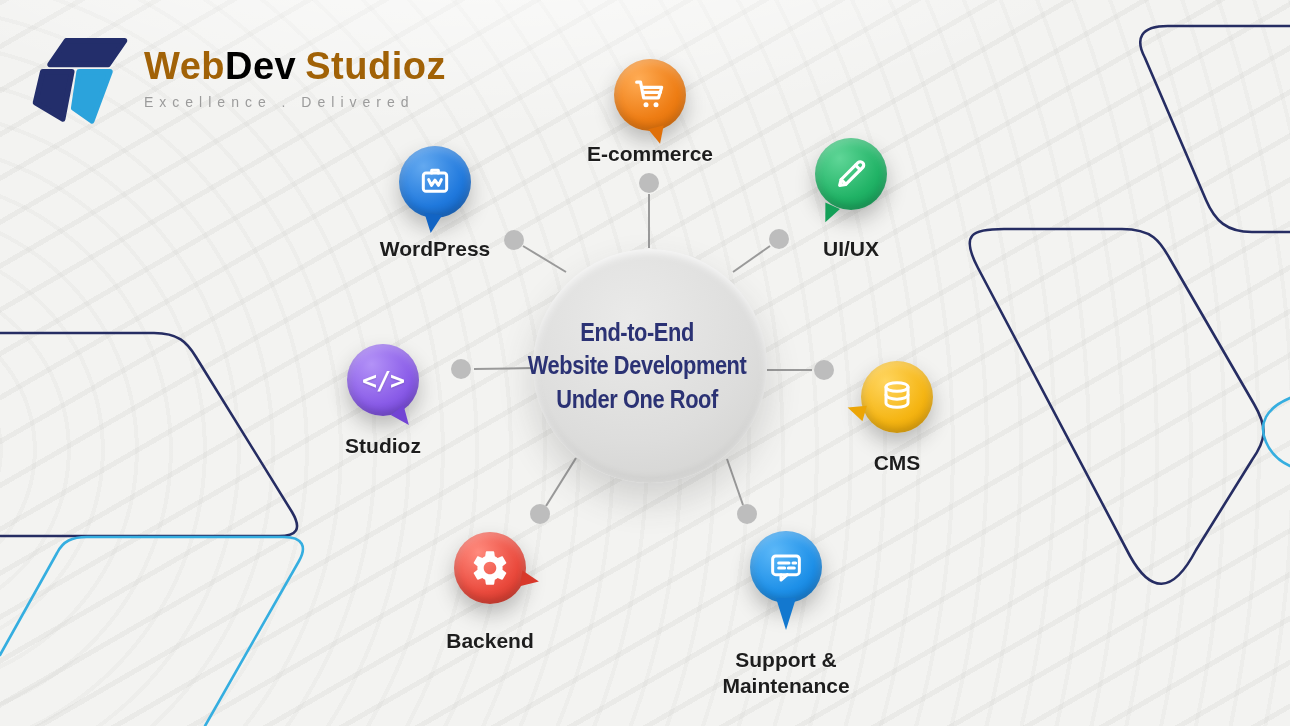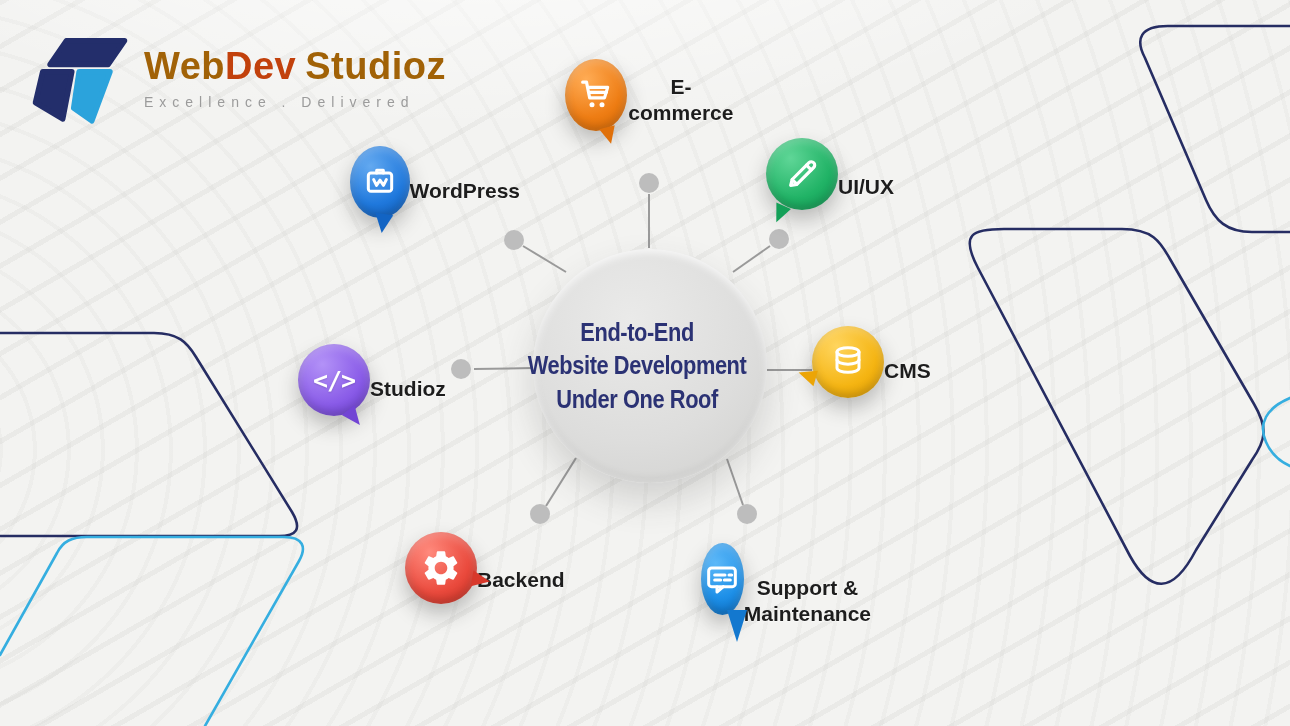--- a/index.html
+++ b/index.html
@@ -17,38 +17,38 @@
       #f3f3f1;
   }
   svg.layer{position:absolute;inset:0;width:1290px;height:726px;}
 
   
   .brand{position:absolute;left:30px;top:33px;display:flex;align-items:flex-start;gap:14px;}
   .logo-mark{width:100px;height:92px;flex:0 0 auto;}
   .brand-text{padding-top:14px;}
   .brand-name{font-size:38px;font-weight:bold;letter-spacing:.5px;line-height:1;}
   .brand-name .w1,.brand-name .w3{color:#a16207;}
-  .brand-name .w2{color:#c2410c;margin-top:40px;}
+  .brand-name .w2{color:#000000;margin-top:40px;}
   .brand-name .w3{margin-left:9px;}
   .brand-tagline{margin-top:9px;font-size:14px;font-weight:normal;letter-spacing:6px;color:#9b9b9b;}
 
   
   .center-circle{
     position:absolute;left:533px;top:249px;width:234px;height:234px;border-radius:50%;
     background:radial-gradient(circle at 42% 30%, #eaeae9, #dddddc 58%, #cfcfcd 100%);
     box-shadow:0 18px 35px rgba(60,60,60,.18), inset 0 3px 8px rgba(255,255,255,.85), inset 0 -4px 10px rgba(0,0,0,.06);
     display:flex;align-items:center;justify-content:flex-end;text-align:center;
   }
   .center-title{
     color:#2b3274;font-weight:bold;font-size:26px;line-height:1.28;
     transform:scaleX(.84);letter-spacing:-.5px;white-space:nowrap;
   }
 
   
-  .node{position:absolute;width:170px;display:flex;flex-direction:row;align-items:center;}
+  .node{position:absolute;width:170px;display:flex;flex-direction:column;align-items:center;}
   .bubble{
     position:relative;width:72px;height:72px;border-radius:50%;
     display:flex;align-items:center;justify-content:center;
     background:radial-gradient(circle at 34% 28%, var(--light), var(--main) 58%, var(--dark) 100%);
     box-shadow:0 10px 20px rgba(40,40,40,.28), inset 0 -4px 8px rgba(0,0,0,.18), inset 0 4px 8px rgba(255,255,255,.28);
   }
   .tail{position:absolute;width:0;height:0;}
   .node-label{
     font-size:21px;font-weight:bold;color:#1d1d1d;text-align:center;line-height:1.22;
     text-shadow:0 1px 1px rgba(255,255,255,.6);
@@ -69,21 +69,21 @@
   .n-uiux{left:766px;top:138px;}
   .n-uiux .bubble{--main:#21b366;--light:#5fd697;--dark:#0f9350;}
   .n-uiux .tail{left:6px;bottom:-13px;border-left:8px solid transparent;border-right:8px solid transparent;border-top:18px solid #14a058;transform:rotate(24deg);}
   .n-uiux .node-label{margin-top:26px;}
 
   .n-frontend{left:298px;top:344px;}
   .n-frontend .bubble{--main:#8a5ce8;--light:#b392f7;--dark:#6438c8;}
   .n-frontend .tail{left:48px;bottom:-11px;border-left:8px solid transparent;border-right:8px solid transparent;border-top:19px solid #7244d4;transform:rotate(-38deg);}
   .n-frontend .node-label{margin-top:17px;}
 
-  .n-cms{left:812px;top:326px;}
+  .n-cms{left:812px;top:361px;}
   .n-cms .bubble{--main:#f5b513;--light:#ffd55e;--dark:#dd9a00;}
   .n-cms .tail{left:-14px;top:42px;border-top:7px solid transparent;border-bottom:9px solid transparent;border-right:18px solid #eca506;transform:rotate(16deg);}
   .n-cms .node-label{margin-top:17px;}
 
   .n-backend{left:405px;top:532px;}
   .n-backend .bubble{--main:#ea4a3d;--light:#ff8a7d;--dark:#c52d20;}
   .n-backend .tail{right:-13px;top:40px;border-top:8px solid transparent;border-bottom:8px solid transparent;border-left:18px solid #d8382b;transform:rotate(10deg);}
   .n-backend .node-label{margin-top:24px;}
 
   .n-support{left:701px;top:531px;}

